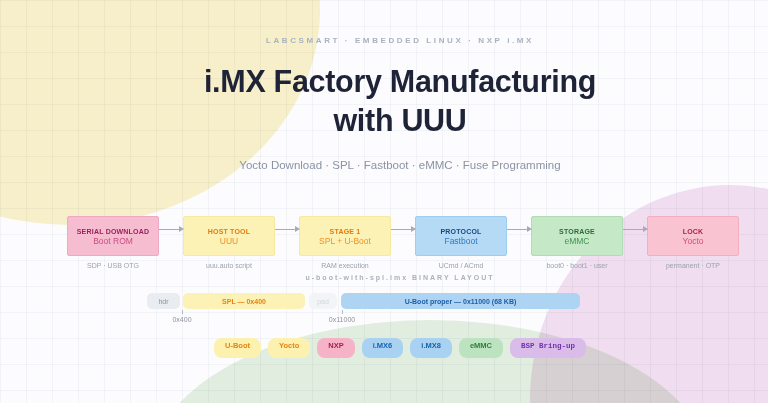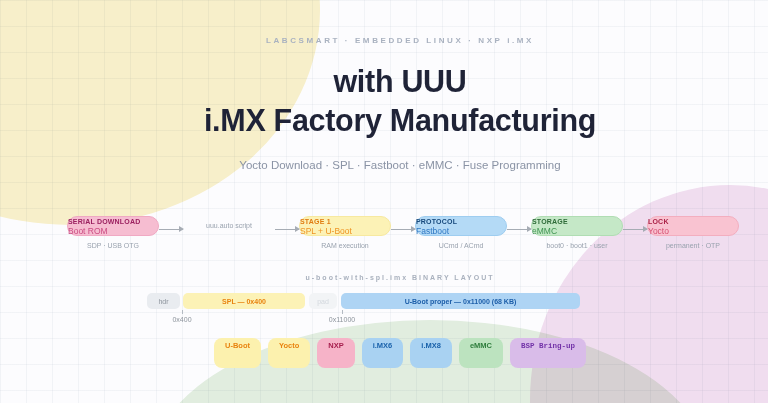--- a/index.html
+++ b/index.html
@@ -33,22 +33,22 @@
   }
   .subtitle {
     position:absolute; top:159px; left:0; right:0; text-align:center;
     font-size:11.5px; color:#8a93a5;
   }
 
   
   .flow { position:absolute; top:216px; left:35px; display:flex; align-items:flex-start; }
   .step { width:92px; display:flex; flex-direction:column; align-items:center; }
   .step-box {
-    width:92px; height:20px; border-radius:13px; display:flex;
-    flex-direction:column; align-items:flex-start; justify-content:center;
+    width:92px; height:40px; border-radius:2px; display:flex;
+    flex-direction:column; align-items:center; justify-content:center;
   }
   .step-title { font-size:7px; font-weight:bold; letter-spacing:0.2px; line-height:9px; }
   .step-sub   { font-size:8.5px; line-height:10px; }
   .step-caption { margin-top:6px; font-size:7px; color:#99a2ae; white-space:nowrap; }
 
   .box-pink   { background:#f6bdd1; border:1px solid #f0a9c3; }
   .box-pink .step-title { color:#9b2160; } .box-pink .step-sub { color:#cb4b82; }
   .box-yellow { background:#fcf2b6; border:1px solid #f7e9a0; }
   .box-yellow .step-title { color:#e07c12; } .box-yellow .step-sub { color:#ee9322; }
   .box-blue   { background:#b4daf6; border:1px solid #9ecdf0; }
@@ -83,21 +83,21 @@
   .tick-1 { left:150px; } .tick-2 { left:310px; }
   .tick-mark { position:absolute; left:0; top:0; width:1px; height:4px; background:#b3bac2; }
   .tick-label {
     position:absolute; top:6px; left:0; transform:translateX(-50%);
     font-size:7px; color:#8d949c; white-space:nowrap;
   }
 
   
   .tags { position:absolute; top:338px; left:0; right:0; display:flex; justify-content:center; gap:7px; }
   .tag {
-    height:30px; line-height:16px; padding:0 11px; border-radius:8px;
+    height:20px; line-height:16px; padding:0 11px; border-radius:8px;
     font-size:7.5px; font-weight:bold; white-space:nowrap;
   }
   .tag-yellow { background:#fcf1ae; color:#e8830f; }
   .tag-pink   { background:#f6b3c8; color:#a61e4d;text-align:center; }
   .tag-blue   { background:#a9d2f2; color:#1a62ab; }
   .tag-green  { background:#bce3bf; color:#2e7d3c; }
   .tag-purple { background:#d9bce9; color:#7232a8;font-family:Liberation Mono, monospace; }
 
   .footer {
     position:absolute; top:372px; left:0; right:0; text-align:center;
@@ -111,39 +111,43 @@
 
   <div class="blob blob-yellow"></div>
   <div class="blob blob-pink"></div>
   <div class="blob blob-green"></div>
 
   <div class="content">
 
     <div class="kicker">LABCSMART · EMBEDDED LINUX · NXP i.MX</div>
 
     <div class="title">
+      <div>i.MX Factory Manufacturing</div>
       <div>with UUU</div>
-      <div>i.MX Factory Manufacturing</div>
     </div>
 
     <div class="subtitle">Yocto Download · SPL · Fastboot · eMMC · Fuse Programming</div>
 
     <div class="flow">
 
       <div class="step">
         <div class="step-box box-pink">
           <div class="step-title">SERIAL DOWNLOAD</div>
           <div class="step-sub">Boot ROM</div>
         </div>
         <div class="step-caption">SDP · USB OTG</div>
       </div>
 
       <div class="arrow"></div>
 
       <div class="step">
+        <div class="step-box box-yellow">
+          <div class="step-title">HOST TOOL</div>
+          <div class="step-sub">UUU</div>
+        </div>
         <div class="step-caption">uuu.auto script</div>
       </div>
 
       <div class="arrow"></div>
 
       <div class="step">
         <div class="step-box box-yellow">
           <div class="step-title">STAGE 1</div>
           <div class="step-sub">SPL + U-Boot</div>
         </div>

